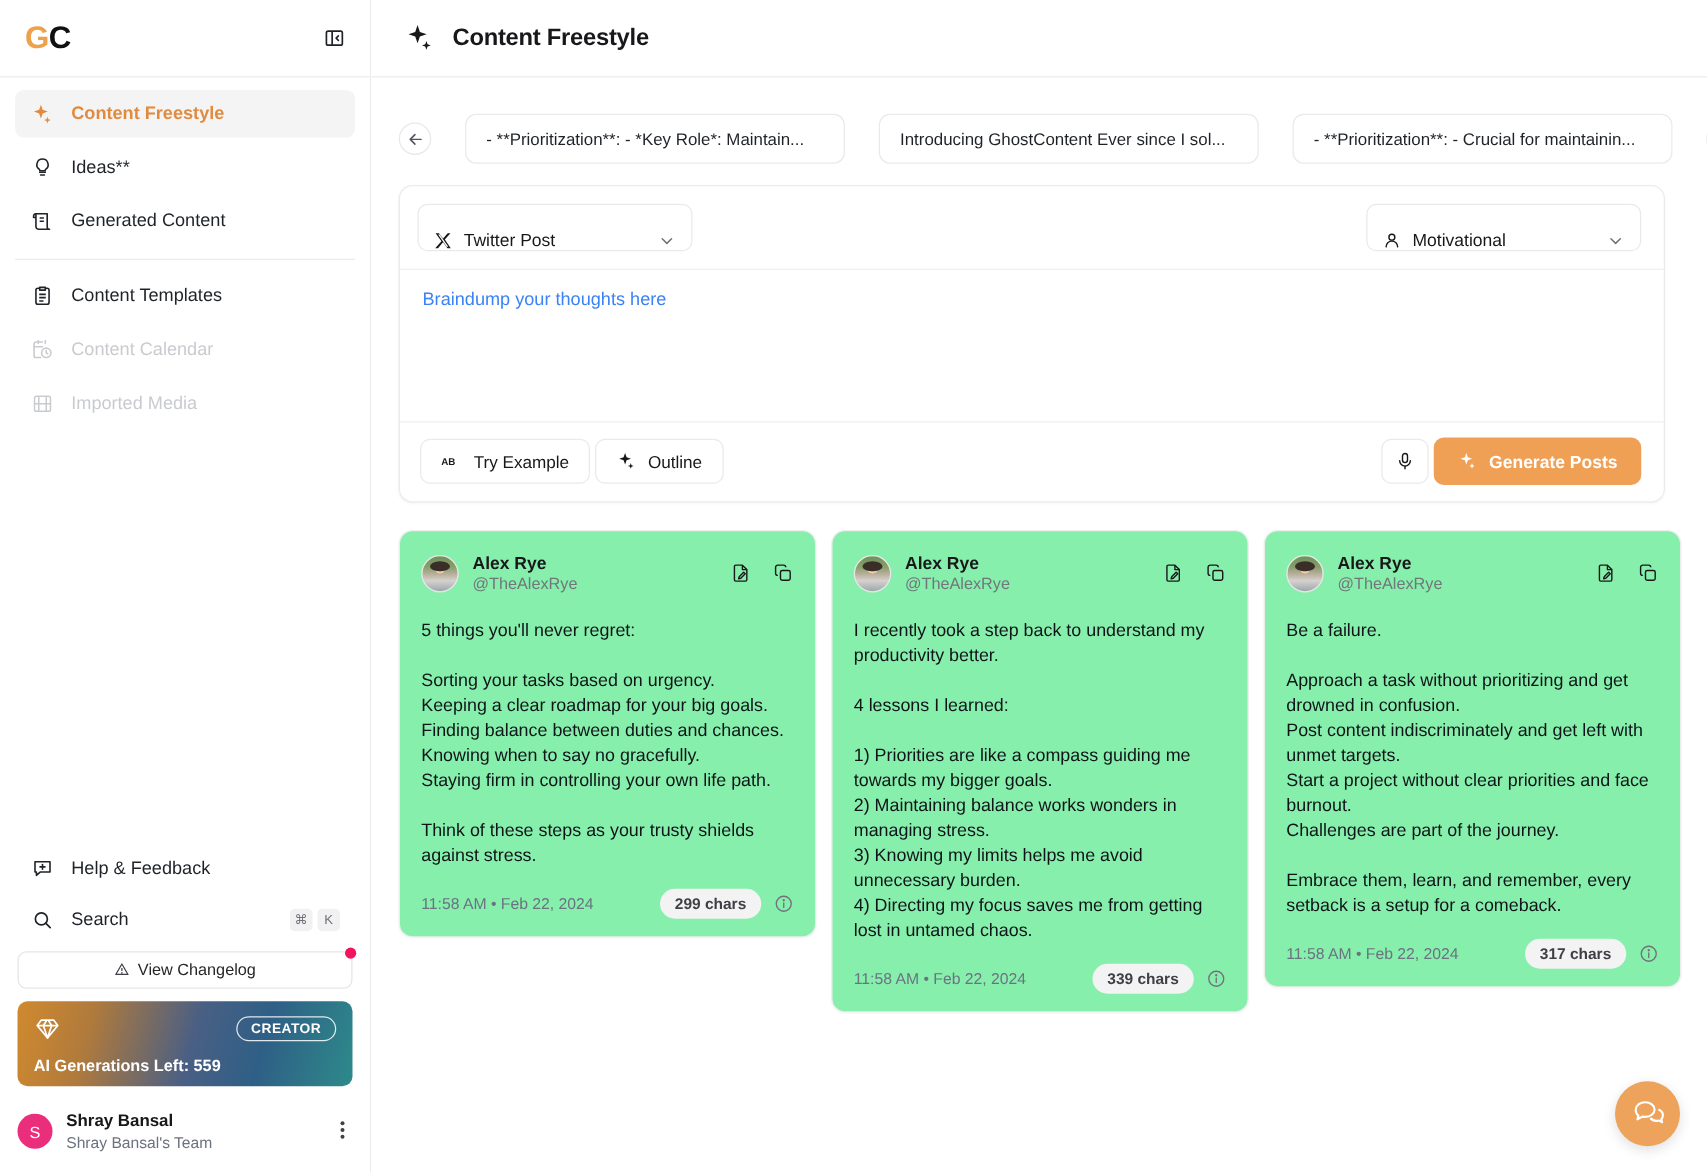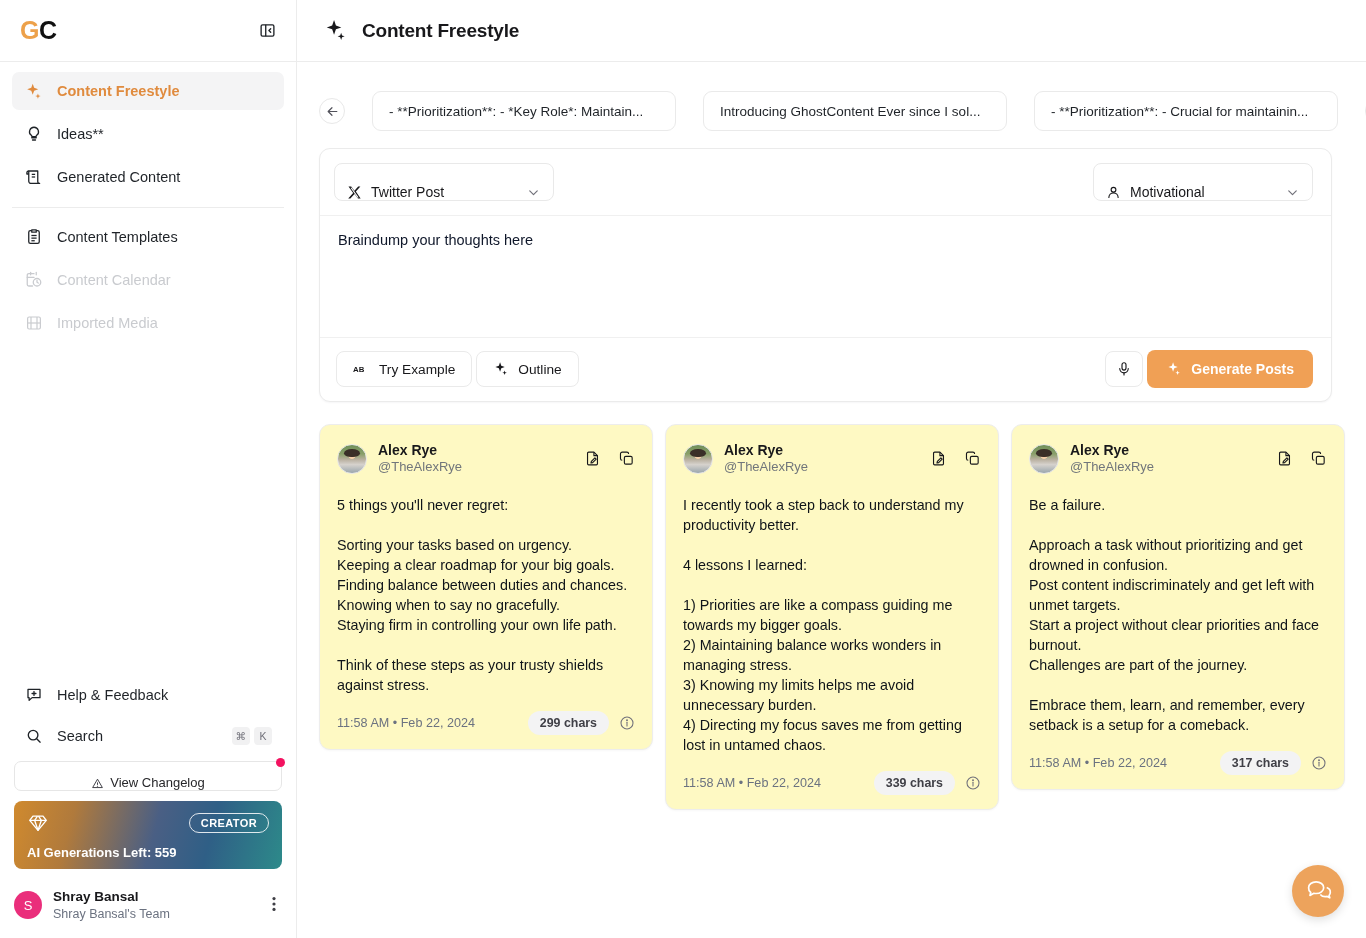--- a/index.html
+++ b/index.html
@@ -61,21 +61,21 @@
     font-size: 10.5px; color: #71717a;
     min-width: 18px; height: 18px;
     display: flex; align-items: center; justify-content: center;
     padding: 0 4px;
   }
   .changelog {
     position: relative;
     margin: 6px 2px 10px 2px;
     height: 30px;
     border: 1px solid #e6e6e6; border-radius: 7px;
-    display: flex; align-items: flex-end; justify-content: center; gap: 6px;
+    display: flex; align-items: center; justify-content: center; gap: 6px;
     font-size: 13px; color: #27272a; cursor: pointer; background: #fff;
   }
   .changelog .dot {
     position: absolute; top: -4px; right: -4px;
     width: 9px; height: 9px; border-radius: 50%;
     background: #f31260;
   }
   .plan-card {
     margin: 0 2px 10px 2px;
     border-radius: 8px;
@@ -158,21 +158,21 @@
   .select {
     height: 38px; border: 1px solid #e9e9e9; border-radius: 8px;
     background: #fff;
     display: flex; align-items: flex-end; gap: 9px;
     padding: 0 12px; font-size: 14px; color: #18181b; cursor: pointer;
   }
   .select.platform { width: 220px; }
   .select.tone { width: 220px; }
   .select .chev { margin-left: auto; color: #71717a; display: flex; }
   .composer-body { border-top: 1px solid #f0f0f0; padding: 16px 18px; height: 122px; }
-  .placeholder { font-size: 14.5px; color: #0f172a; }
+  .placeholder { font-size: 14.5px; color: #3b82f6; }
   .composer-foot {
     border-top: 1px solid #f0f0f0;
     display: flex; align-items: center;
     padding: 12px 18px 13px 16px;
     gap: 4px;
   }
   .ghost-btn {
     height: 36px; border: 1px solid #eaeaea; border-radius: 8px;
     background: #fff; display: inline-flex; align-items: center; gap: 9px;
     padding: 0 16px; font-size: 13.7px; color: #18181b; cursor: pointer;
@@ -191,21 +191,21 @@
   }
 
   
   .cards {
     display: flex; align-items: flex-start; gap: 12px;
     padding: 22px 22px 0 22px;
   }
   .post-card {
     width: 334px; flex: 0 0 334px;
     border: 1px solid #ededed; border-radius: 11px;
-    background: #fef9c3;
+    background: #86efac;
     padding: 16px 17px 14px 17px;
     box-shadow: 0 1px 2px rgba(16,24,40,.03);
   }
   .pc-head { display: flex; align-items: center; gap: 11px; }
   .pc-avatar {
     width: 30px; height: 30px; border-radius: 50%; flex: 0 0 30px;
     background:
       radial-gradient(circle at 50% 34%, #f2cda8 0 18%, rgba(242,205,168,0) 19%),
       linear-gradient(180deg, #6f8f5a 0%, #8aa06a 32%, #b9b0a0 52%, #d6d2cd 70%, #9aa6ad 100%);
     position: relative; overflow: hidden;

